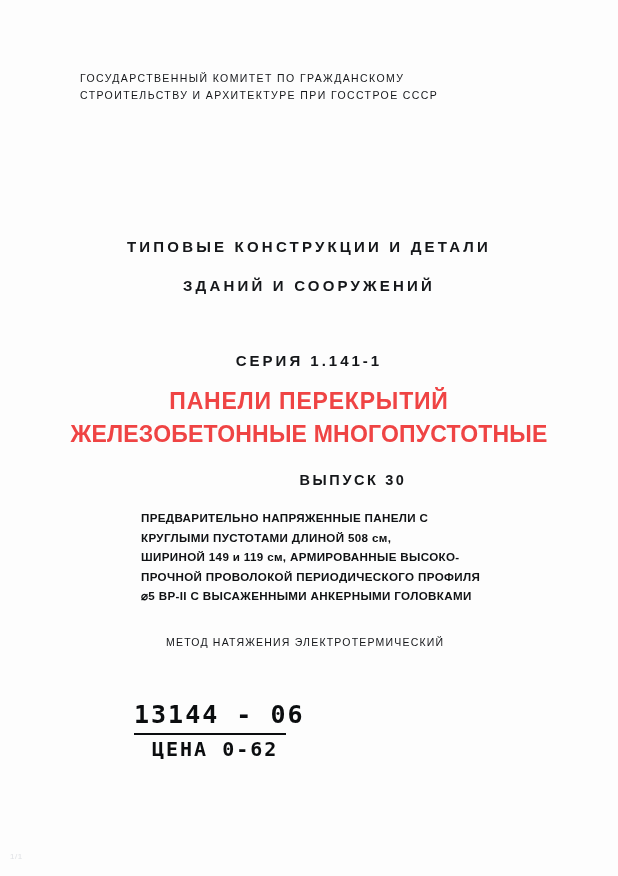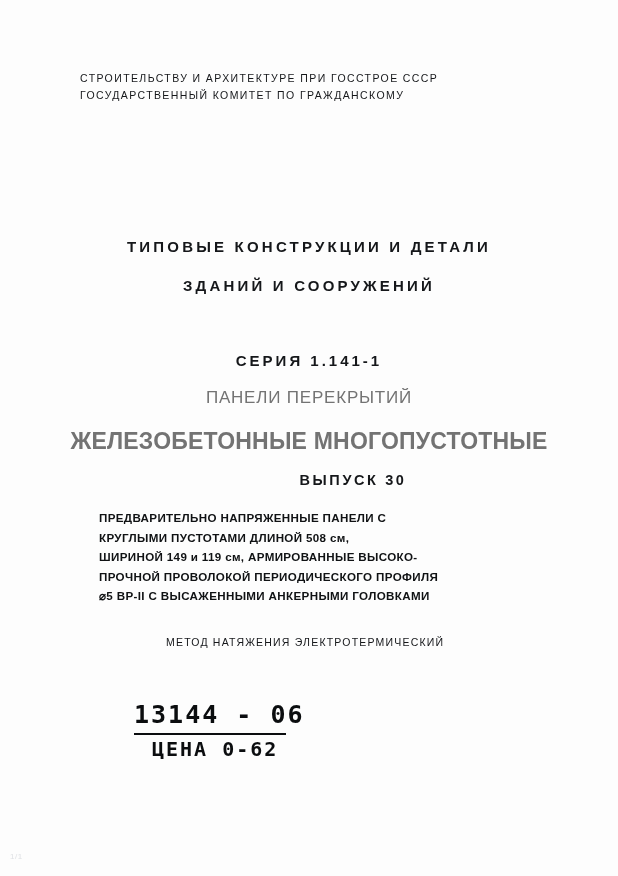--- a/index.html
+++ b/index.html
@@ -76,31 +76,31 @@
   }
 
   .bigtitle {
     position: absolute;
     left: 0;
     top: 388px;
     width: 618px;
     text-align: center;
   }
   .bt1 {
-    font-size: 17px;
-    font-weight: 400;
+    font-size: 23px;
+    font-weight: 700;
     letter-spacing: 0.8px;
-    color: #737373;
+    color: #ef4444;
   }
   .bt2 {
     font-size: 23px;
     font-weight: 700;
     letter-spacing: 0.2px;
-    margin-top: 20px;
-    color: #737373;
+    margin-top: 6px;
+    color: #ef4444;
   }
 
   .issue {
     position: absolute;
     left: 0;
     top: 472px;
     width: 618px;
     text-align: center;
     font-size: 14.5px;
     letter-spacing: 2.6px;
@@ -113,21 +113,21 @@
     position: absolute;
     left: 99px;
     top: 508px;
     width: 420px;
     font-size: 11.6px;
     line-height: 19.5px;
     letter-spacing: 0.35px;
     font-weight: 700;
     color: #101214;
   }
-  .desc div { white-space: nowrap; }
+  .desc div { white-space: nowrap; margin-left: 42px; }
 
   .method {
     position: absolute;
     left: 130px;
     top: 636px;
     width: 420px;
     font-size: 10.5px;
     letter-spacing: 1.2px;
     font-weight: 500;
     color: #15171a;
@@ -184,22 +184,22 @@
     color: #dfe1e4;
     letter-spacing: 0.5px;
   }
 </style>
 </head>
 <body>
 
 <div class="page">
 
   <div class="header">
+    <div>ГОСУДАРСТВЕННЫЙ КОМИТЕТ ПО ГРАЖДАНСКОМУ</div>
     <div>СТРОИТЕЛЬСТВУ И АРХИТЕКТУРЕ ПРИ ГОССТРОЕ СССР</div>
-    <div>ГОСУДАРСТВЕННЫЙ КОМИТЕТ ПО ГРАЖДАНСКОМУ</div>
   </div>
 
   <div class="titleblock">
     <div class="t-line1">ТИПОВЫЕ КОНСТРУКЦИИ И ДЕТАЛИ</div>
     <div class="t-line2">ЗДАНИЙ И СООРУЖЕНИЙ</div>
   </div>
 
   <div class="series">СЕРИЯ 1.141-1</div>
 
   <div class="bigtitle">

